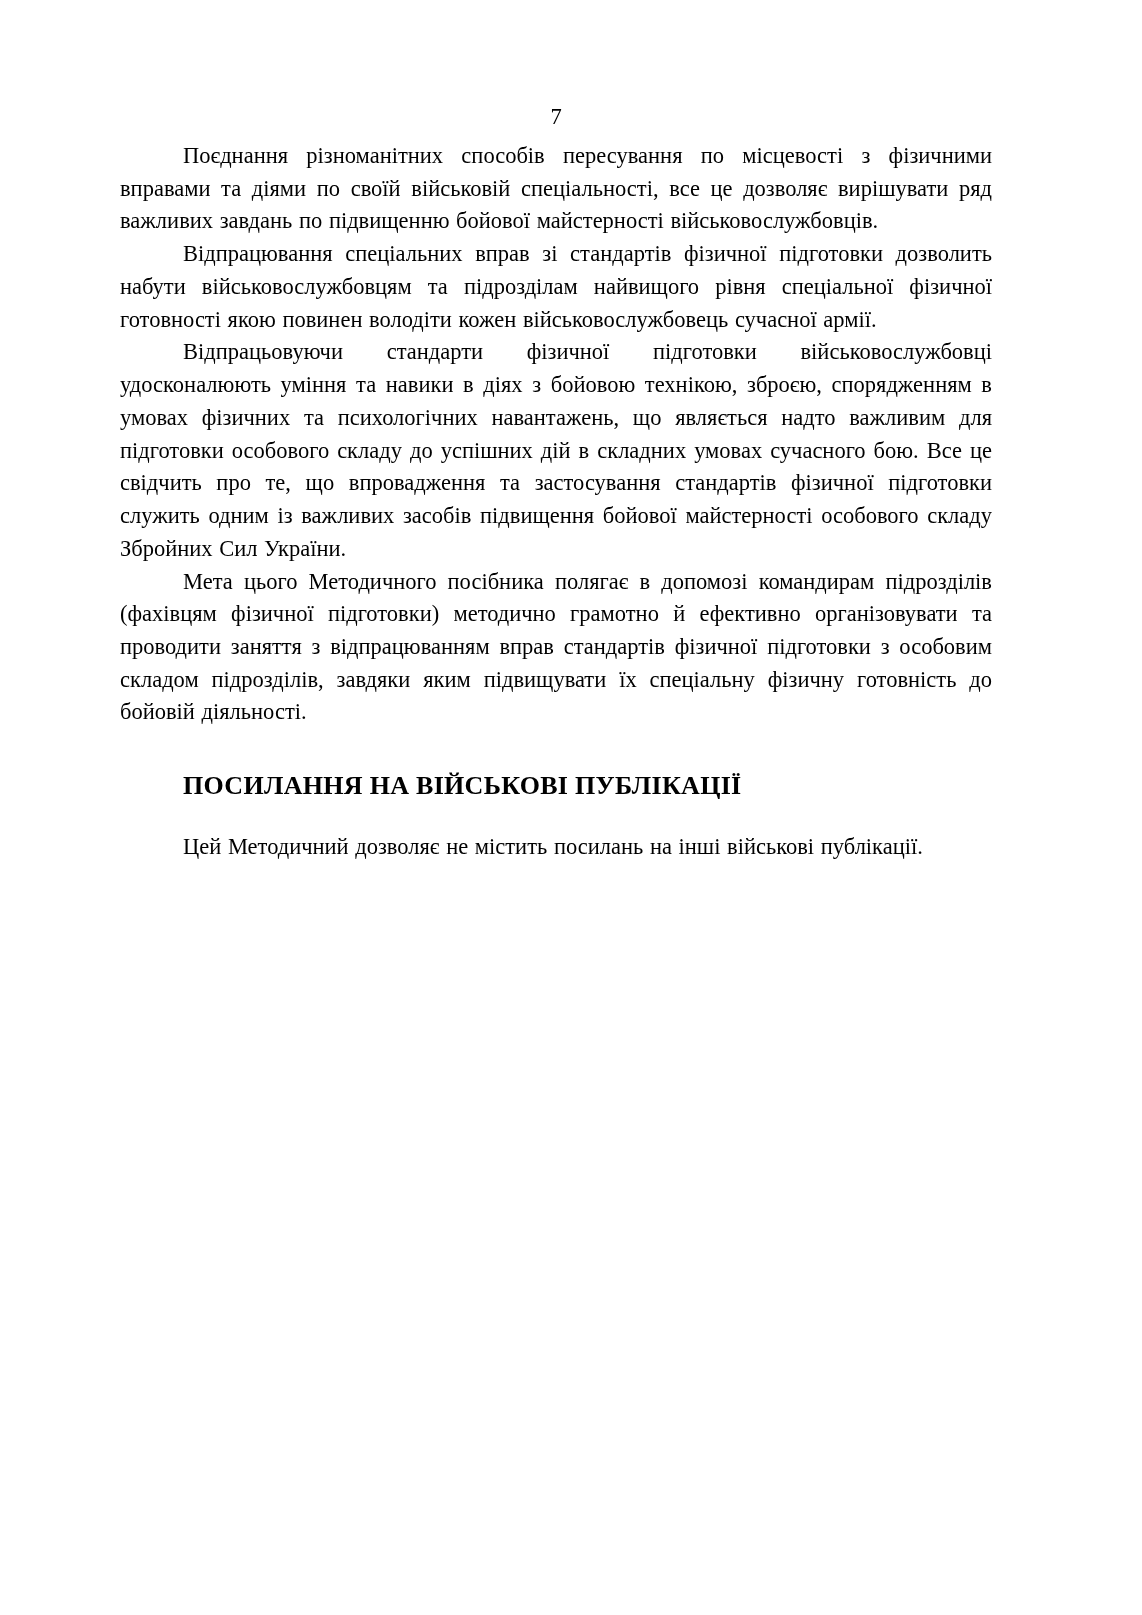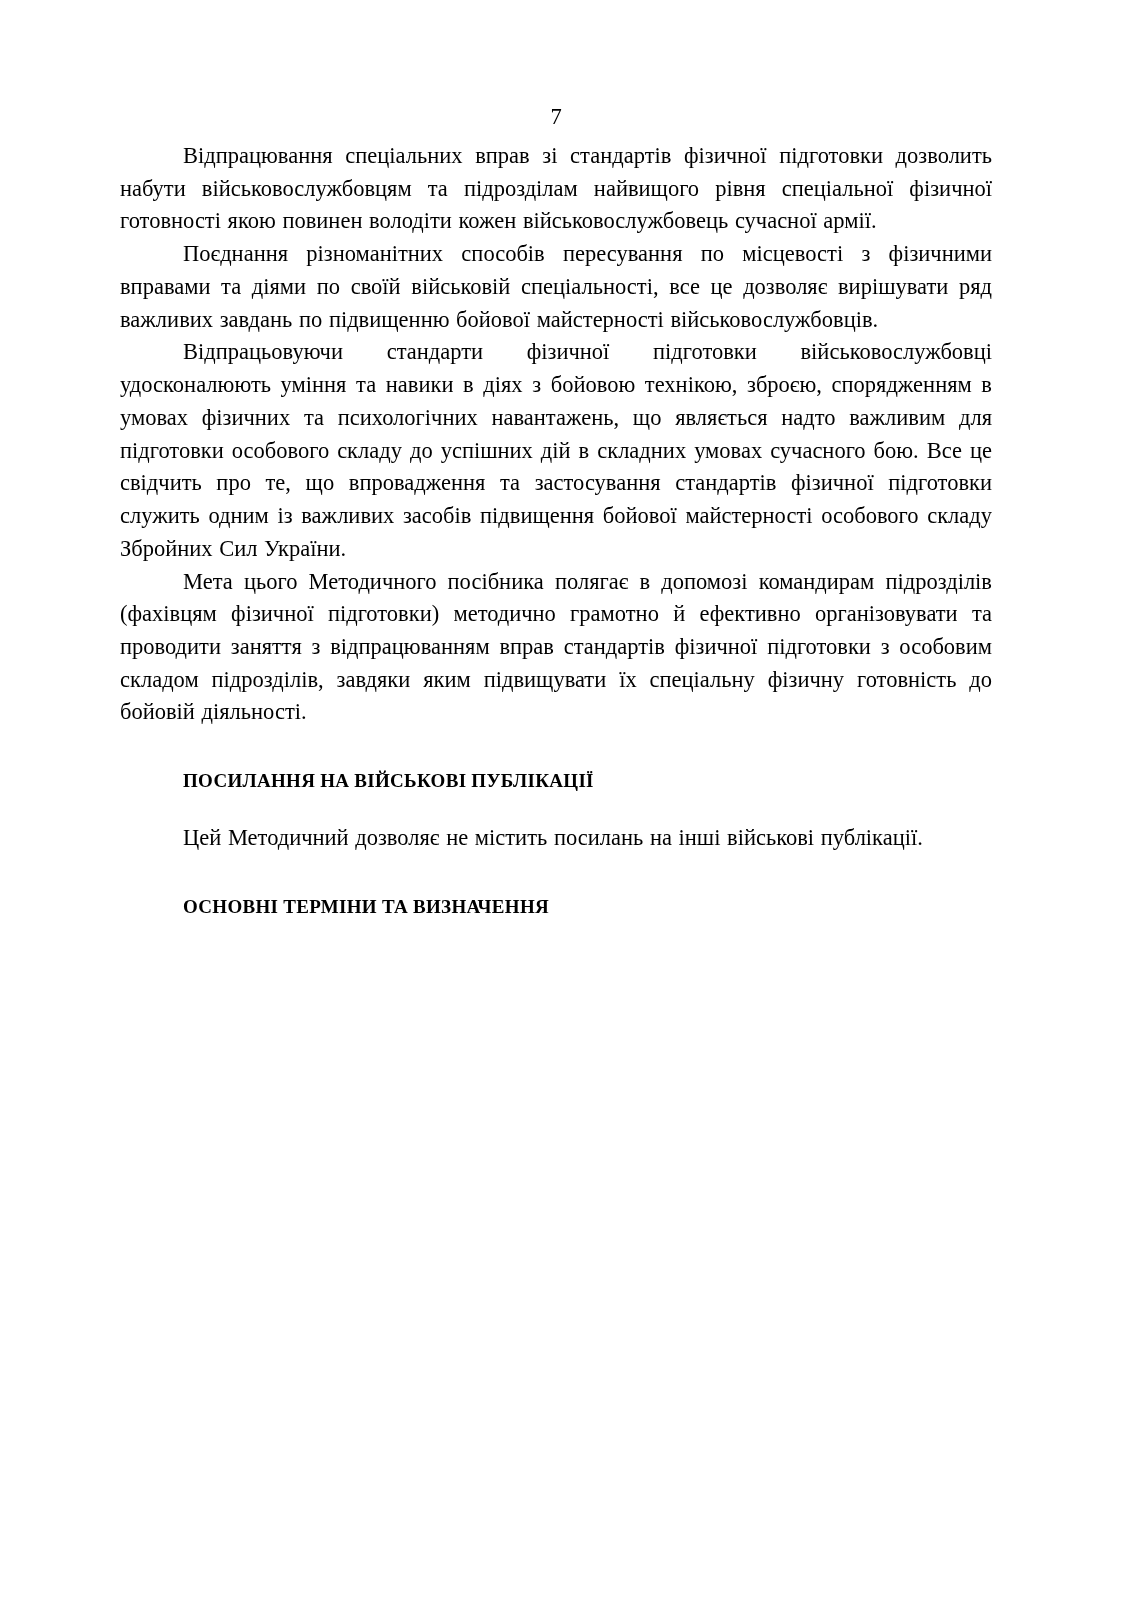--- a/index.html
+++ b/index.html
@@ -26,41 +26,40 @@
     margin: 0 0 10px 0;
   }
   .para {
     margin: 0;
     text-align: justify;
     text-indent: 63px;
     line-height: 1.455;
     word-spacing: 1px;
   }
   .heading {
-    font-size: 19px;
+    font-size: 26px;
     font-weight: bold;
     margin: 40px 0 28px 0;
     text-indent: 63px;
     line-height: 1.3;
     letter-spacing: 0.3px;
   }
 </style>
 </head>
 <body>
 
 <div class="page">
   <div class="page-number">7</div>
 
+  <p class="para">Поєднання різноманітних способів пересування по місцевості з фізичними вправами та діями по своїй військовій спеціальності, все це дозволяє вирішувати ряд важливих завдань по підвищенню бойової майстерності військовослужбовців.</p>
+
   <p class="para">Відпрацювання спеціальних вправ зі стандартів фізичної підготовки дозволить набути військовослужбовцям та підрозділам найвищого рівня спеціальної фізичної готовності якою повинен володіти кожен військовослужбовець сучасної армії.</p>
-
-  <p class="para">Поєднання різноманітних способів пересування по місцевості з фізичними вправами та діями по своїй військовій спеціальності, все це дозволяє вирішувати ряд важливих завдань по підвищенню бойової майстерності військовослужбовців.</p>
 
   <p class="para">Відпрацьовуючи стандарти фізичної підготовки військовослужбовці удосконалюють уміння та навики в діях з бойовою технікою, зброєю, спорядженням в умовах фізичних та психологічних навантажень, що являється надто важливим для підготовки особового складу до успішних дій в складних умовах сучасного бою. Все це свідчить про те, що впровадження та застосування стандартів фізичної підготовки служить одним із важливих засобів підвищення бойової майстерності особового складу Збройних Сил України.</p>
 
   <p class="para">Мета цього Методичного посібника полягає в допомозі командирам підрозділів (фахівцям фізичної підготовки) методично грамотно й ефективно організовувати та проводити заняття з відпрацюванням вправ стандартів фізичної підготовки з особовим складом підрозділів, завдяки яким підвищувати їх спеціальну фізичну готовність до бойовій діяльності.</p>
 
   <h2 class="heading">ПОСИЛАННЯ НА ВІЙСЬКОВІ ПУБЛІКАЦІЇ</h2>
 
   <p class="para">Цей Методичний дозволяє не містить посилань на інші військові публікації.</p>
 
-  <h2 class="heading">ОСНОВНІ ТЕРМІНИ ТА ВИЗНАЧЕННЯ</h2>
 
 </div>
 
 </body></html>

